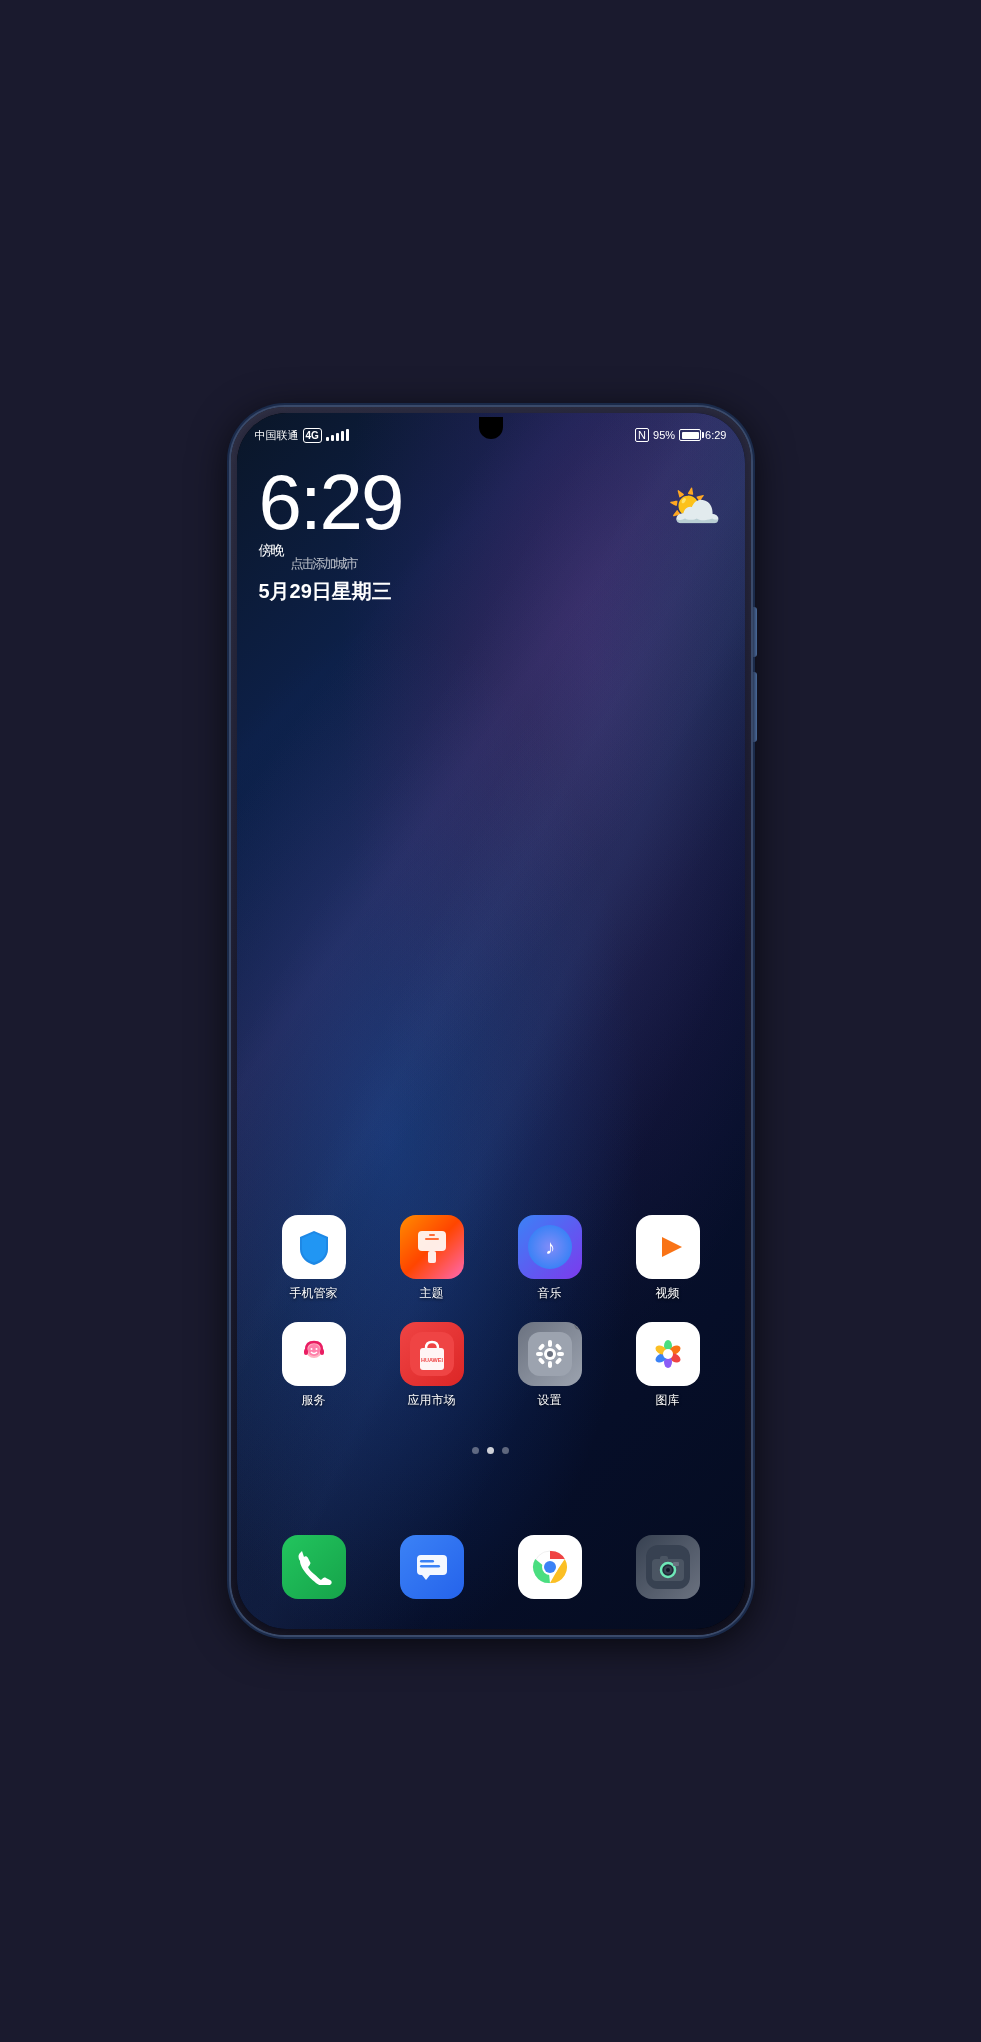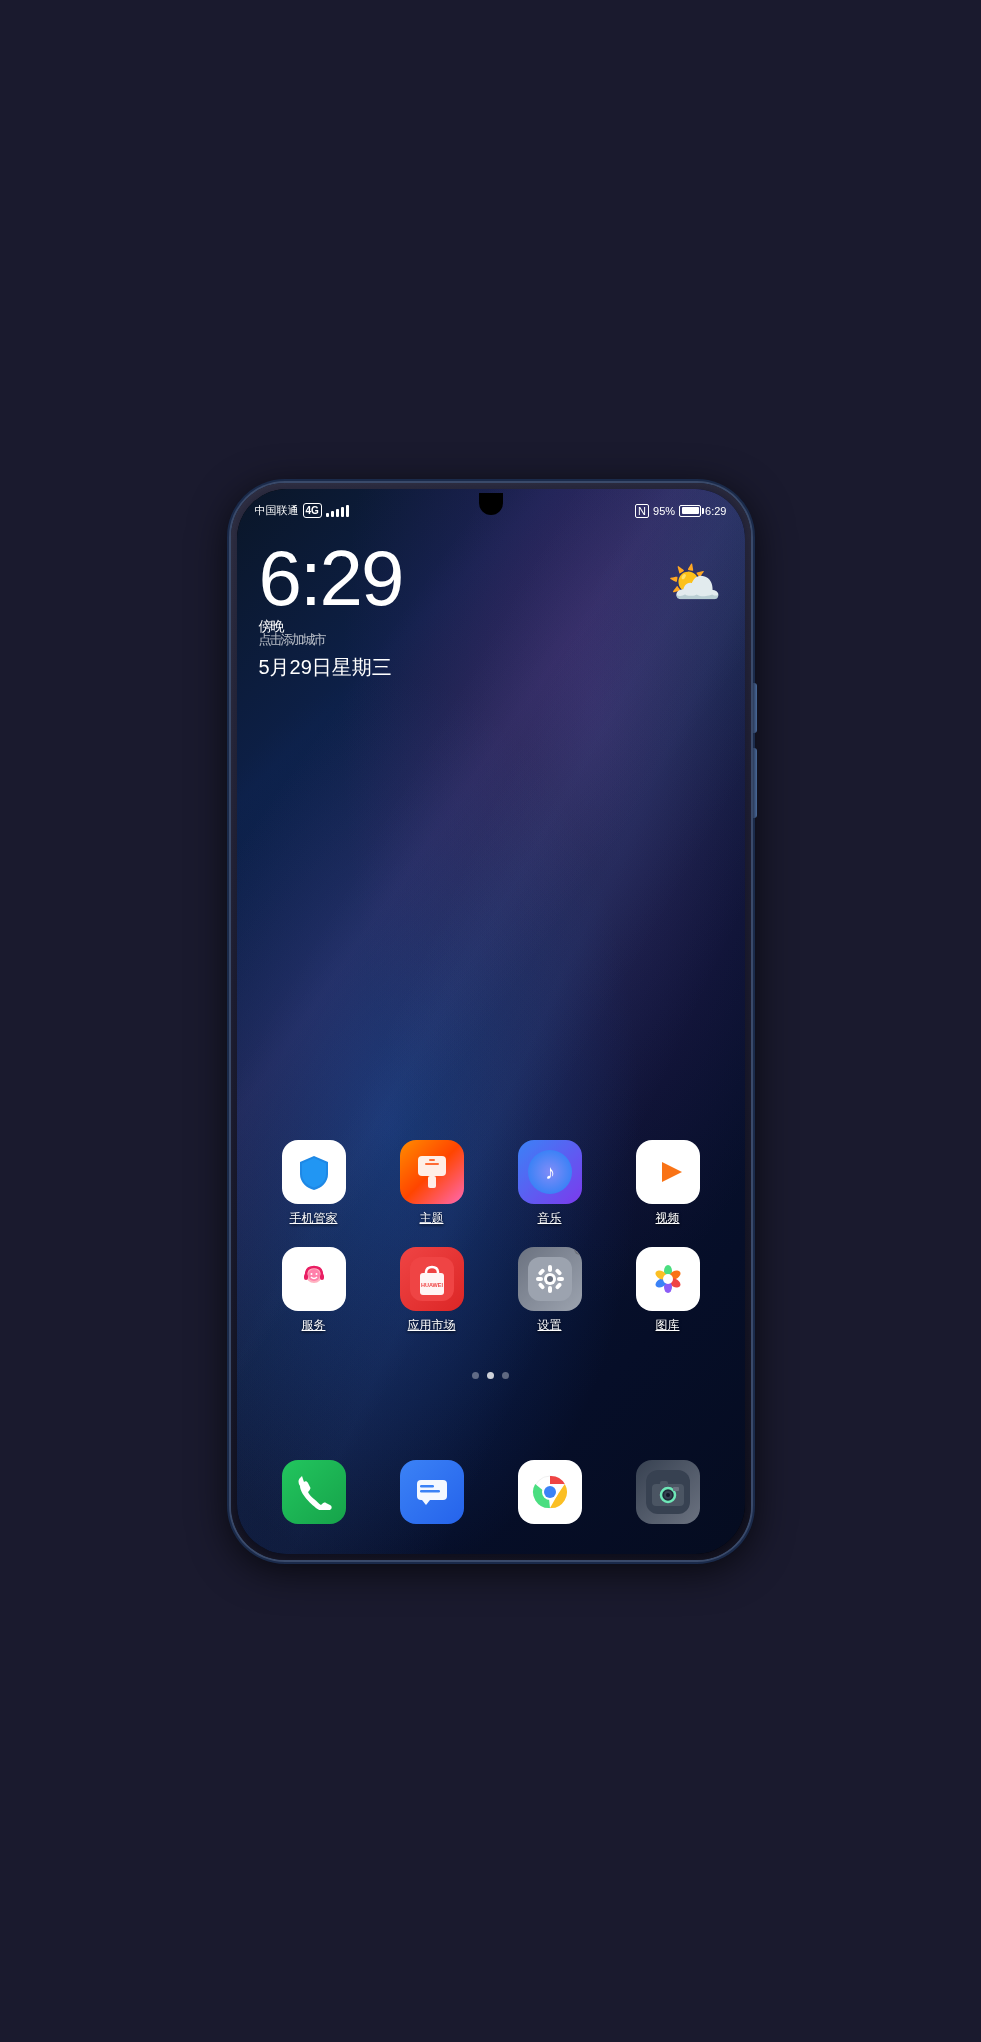--- a/index.html
+++ b/index.html
@@ -8,21 +8,21 @@
       height: 2042px;
       background: #1a1a2e;
       display: flex;
       justify-content: center;
       align-items: center;
       font-family: 'Arial', sans-serif;
     }
 
     .phone-outer {
       width: 520px;
-      height: 1077px;
+      height: 1228px;
       background: linear-gradient(160deg, #2a2a3e 0%, #1a1a2e 40%, #0d0d1a 100%);
       border-radius: 54px;
       padding: 6px;
       box-shadow:
         0 0 0 2px #3a4a6a,
         0 0 0 4px #1a2a4a,
         0 8px 40px rgba(0,0,0,0.8),
         inset 0 0 10px rgba(255,255,255,0.05);
       position: relative;
     }
@@ -197,25 +197,26 @@
       font-size: 14px;
       font-weight: 300;
       display: block;
       margin-top: 2px;
     }
 
     .clock-tap {
       font-size: 13px;
       color: rgba(255,255,255,0.7);
       display: block;
+      margin-left: 32px;
     }
 
     .clock-date {
       font-size: 20px;
-      font-weight: 400;
+      font-weight: 700;
       margin-top: 8px;
     }
 
     
     .weather-widget {
       position: absolute;
       top: 68px;
       right: 22px;
     }
 
@@ -257,21 +258,20 @@
       font-size: 30px;
       position: relative;
       overflow: hidden;
     }
 
     .app-label {
       color: white;
       font-size: 12px;
       text-align: center;
       text-shadow: 0 1px 3px rgba(0,0,0,0.8);
-      text-decoration: underline;
     }
 
     
     .icon-phone-manager {
       background: white;
     }
 
     .icon-theme {
       background: linear-gradient(135deg, #ff8c00, #ff4500, #ff69b4);
     }

